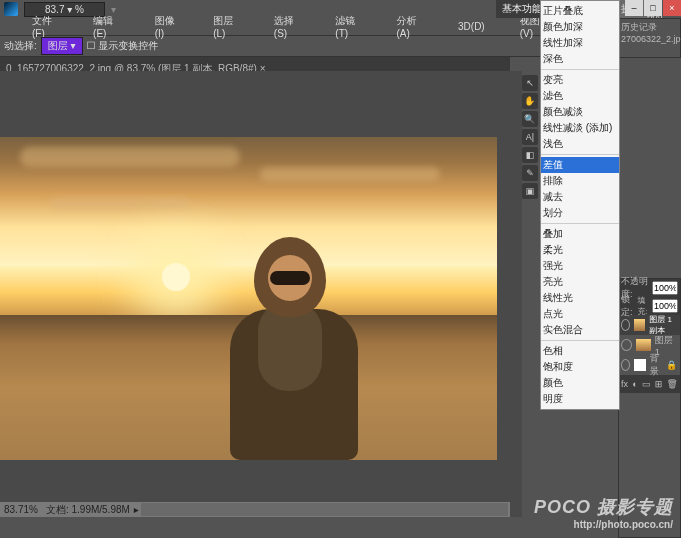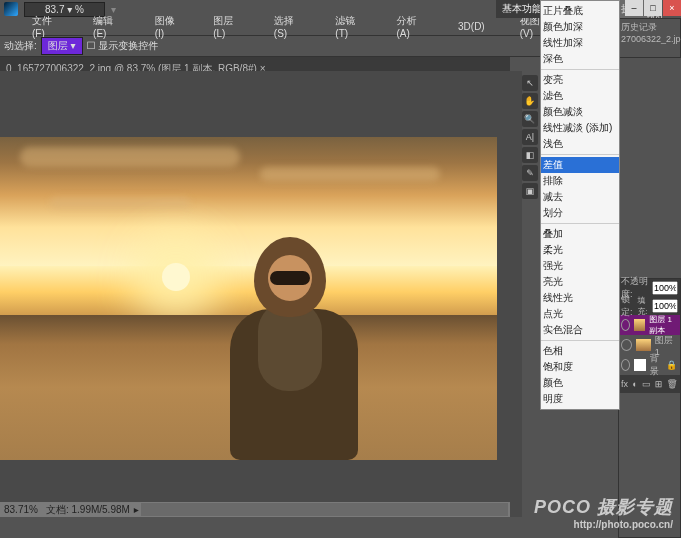--- a/index.html
+++ b/index.html
@@ -41,21 +41,21 @@
 .canvas-area .scroll-track { flex:1; background:#6a6a6a; height:13px; margin:0 2px; position:relative; }
 .menu-drop { position:absolute; left:540px; top:0; width:80px; background:#f5f5f5; border:1px solid #888; font-size:10px; z-index:40; }
 .menu-drop .grp { border-bottom:1px solid #ccc; padding:2px 0; }
 .menu-drop .grp:last-child { border-bottom:none; }
 .menu-drop .itm { padding:1px 2px; color:#222; }
 .menu-drop .itm.sel { background:#2a70d6; color:#fff; }
 .panel-col { position:absolute; left:618px; top:18px; width:63px; bottom:0; display:flex; flex-direction:column; }
 .panel-col .mini { height:40px; background:#535353; border:1px solid #333; font-size:9px; color:#bbb; padding:2px; }
 .panel-col .lay { flex:1; background:#535353; border:1px solid #333; font-size:9px; color:#bbb; }
 .panel-col .lay .row { display:flex; align-items:center; height:20px; padding:0 2px; gap:4px; }
-.panel-col .lay .row.active { background:#701a75; color:#fff;justify-content:flex-end; }
+.panel-col .lay .row.active { background:#404040; color:#fff;justify-content:flex-end; }
 .panel-col .lay .eye { width:12px; height:12px; border:1px solid #999; border-radius:50%; }
 .panel-col .lay .thumb { width:16px; height:12px; background:linear-gradient(to bottom,#fbd27b,#a57340); }
 .panel-col .lay .ctrl { height:18px; background:#3a3a3a; display:flex; align-items:center; padding:0 2px; justify-content:space-between; }
 .panel-col .lay input[type=text] { width:26px; font-size:9px; }
 .watermark { position:absolute; right:8px; bottom:8px; color:rgba(255,255,255,0.7); font-family:Arial,sans-serif; text-align:right; z-index:90; }
 .watermark .big { font-size:18px; font-weight:bold; font-style:italic; letter-spacing:1px; }
 .watermark .url { font-size:10px;font-weight:bold; }
 </style>
 </head>
 <body>

